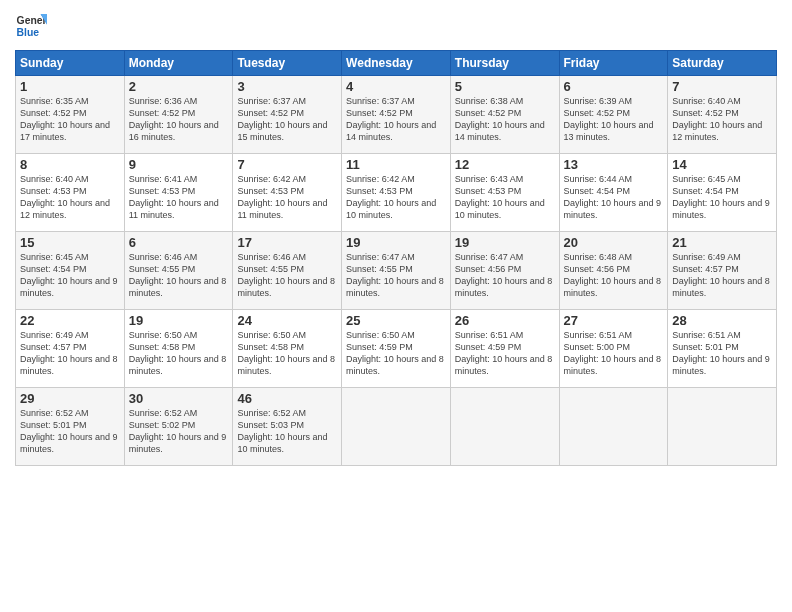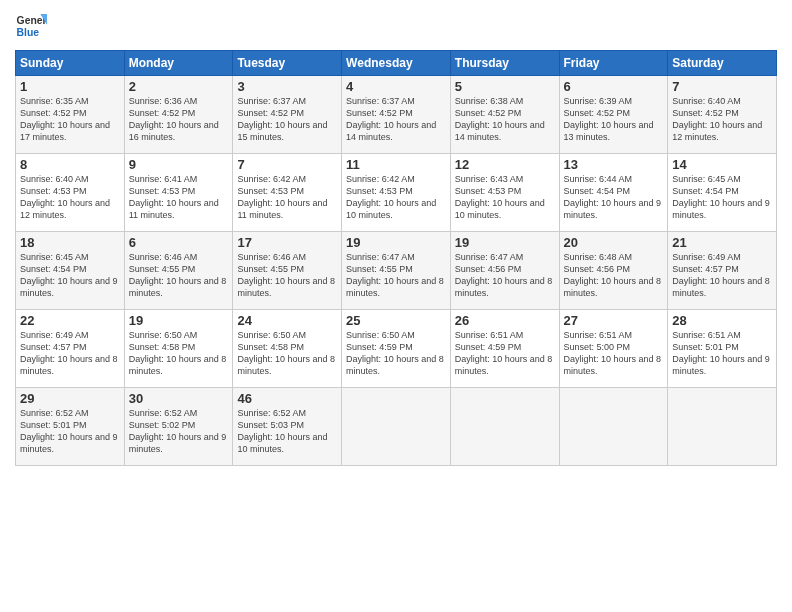--- a/index.html
+++ b/index.html
@@ -176,21 +176,21 @@
         <span class="day-num">13</span>
         <span class="day-info">Sunrise: 6:44 AM<br>Sunset: 4:54 PM<br>Daylight: 10 hours and 9 minutes.</span>
       </td>
           <td>
         <span class="day-num">14</span>
         <span class="day-info">Sunrise: 6:45 AM<br>Sunset: 4:54 PM<br>Daylight: 10 hours and 9 minutes.</span>
       </td>
         </tr>
         <tr>
           <td>
-        <span class="day-num">18</span>
+        <span class="day-num">15</span>
         <span class="day-info">Sunrise: 6:45 AM<br>Sunset: 4:54 PM<br>Daylight: 10 hours and 9 minutes.</span>
       </td>
           <td>
         <span class="day-num">6</span>
         <span class="day-info">Sunrise: 6:46 AM<br>Sunset: 4:55 PM<br>Daylight: 10 hours and 8 minutes.</span>
       </td>
           <td>
         <span class="day-num">17</span>
         <span class="day-info">Sunrise: 6:46 AM<br>Sunset: 4:55 PM<br>Daylight: 10 hours and 8 minutes.</span>
       </td>

